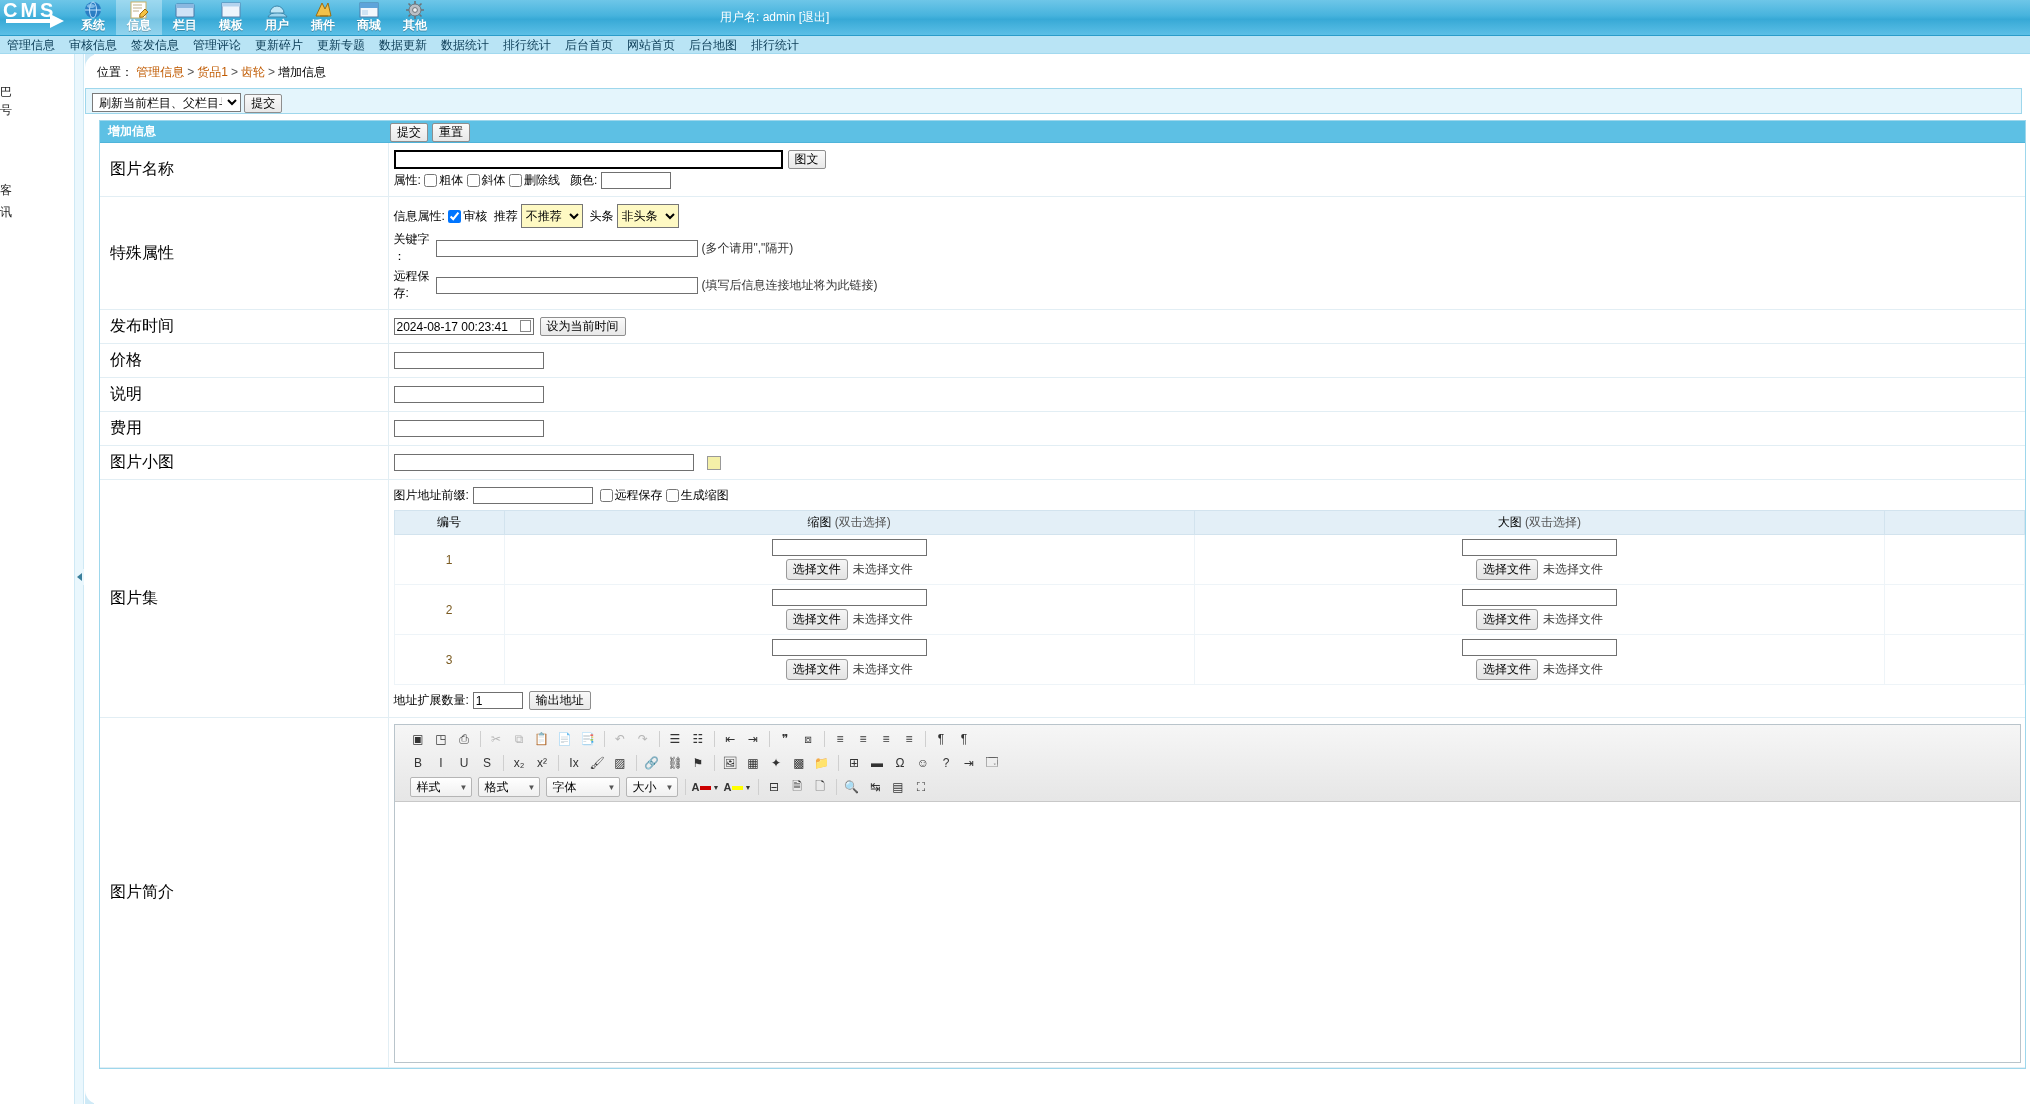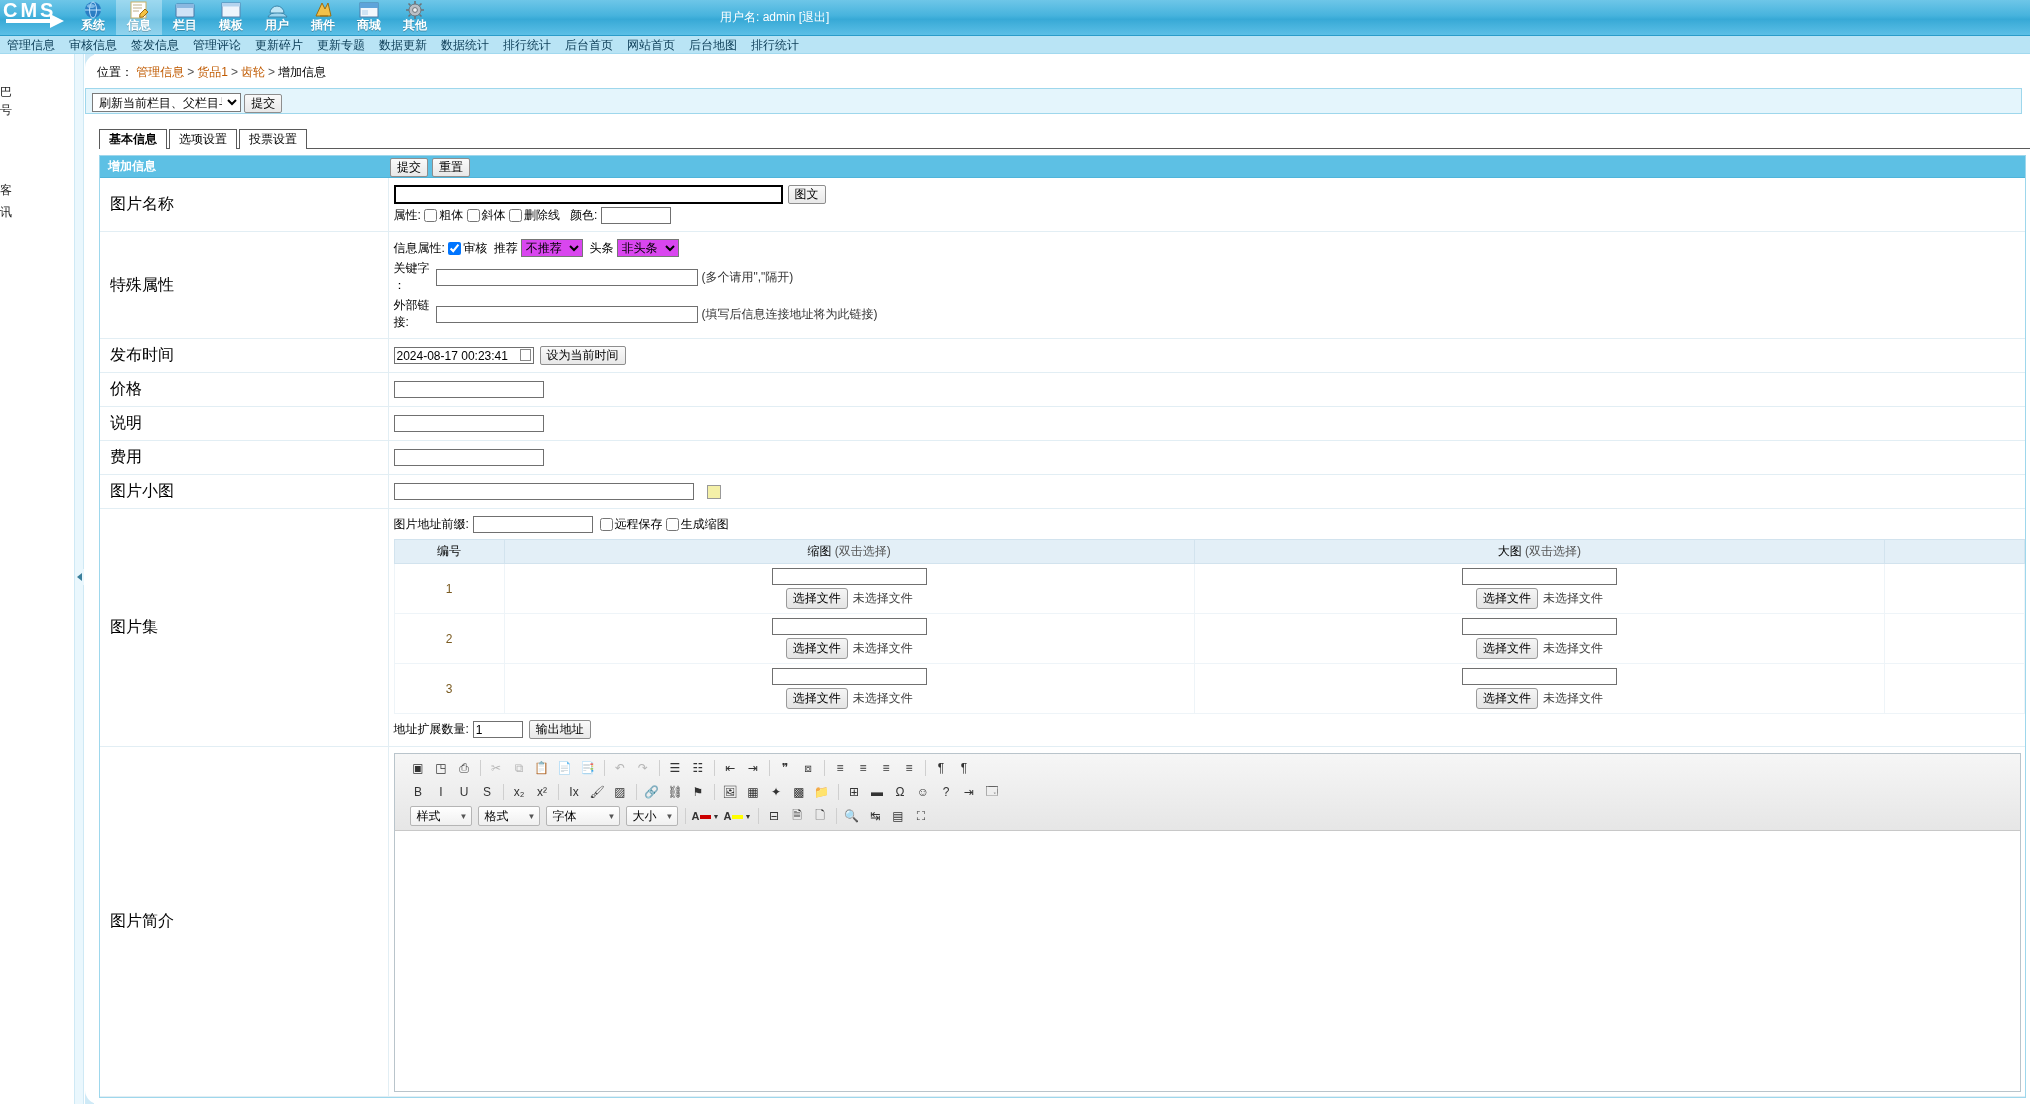--- a/index.html
+++ b/index.html
@@ -234,21 +234,21 @@
   }
   input.tbox {
     height: 17px; border: 1px solid #707070; background: #fff;
     font-size: 12px; padding: 0 2px;
     font-family: "Liberation Sans", sans-serif;
     vertical-align: middle;
   }
   input.tbox.thick { border: 2px solid #000; height: 19px; }
   input.cb { vertical-align: middle; margin: 0 2px 0 0; }
   select.sel {
-    height: 18px; border: 1px solid #767676; background: #d946ef;
+    height: 24px; border: 1px solid #767676; background: #fef9c3;
     font-size: 12px; vertical-align: middle;
   }
   .hint { color: #333; font-size: 12px; }
   .rowline { margin: 3px 0; display: flex; align-items: center; }
   .filebtn {
     display: inline-flex; align-items: center; gap: 5px; vertical-align: middle; justify-content: center;
   }
   .filebtn .fb {
     border: 1px solid #9a9a9a; border-radius: 3px;
     background: linear-gradient(to bottom,#f5f5f5,#e4e4e4);
@@ -427,26 +427,20 @@
       <div class="breadcrumb">
         <span class="pos">位置：</span>
         <span id="crumbs"><a href="#">管理信息</a><span class="sep">&gt;</span><a href="#">货品1</a><span class="sep">&gt;</span><a href="#">齿轮</a><span class="sep">&gt;</span><span class="cur">增加信息</span></span>
       </div>
 
       <div class="refreshpanel">
         <select class="refsel" id="refsel"><option>刷新当前栏目、父栏目与首页</option><option>刷新当前栏目</option><option>不刷新</option></select>
         <button class="btn">提交</button>
       </div>
 
-      <div class="tabs" id="tabs">
-        <div class="tab active">基本信息</div>
-          <div class="tab inactive">选项设置</div>
-          <div class="tab inactive">投票设置</div>
-          <div class="tabline"></div>
-      </div>
 
       <div class="panel">
         <div class="panelhead">
           <div class="ttl">增加信息</div>
           <div class="acts">
             <button class="btn">提交</button>
             <button class="btn">重置</button>
           </div>
         </div>
 
@@ -484,21 +478,21 @@
                   &nbsp;&nbsp;
                   <span>头条</span>
                   <select class="sel" id="headsel" style="width:62px;margin-left:3px"><option>非头条</option><option>头条</option></select>
                 </div>
                 <div class="rowline">
                   <span style="display:inline-block;width:38px">关键字 ：</span>
                   <input class="tbox" style="width: 262px; margin-left: 4px;">
                   <span class="hint" style="margin-left:4px">(多个请用","隔开)</span>
                 </div>
                 <div class="rowline">
-                  <span style="display:inline-block;width:42px">外部链接:</span>
+                  <span style="display:inline-block;width:42px">远程保存:</span>
                   <input class="tbox" style="width: 262px;">
                   <span class="hint" style="margin-left:4px">(填写后信息连接地址将为此链接)</span>
                 </div>
               </td>
             </tr>
 
             <tr>
               <td class="lab">发布时间</td>
               <td class="val">
                 <div class="rowline">

